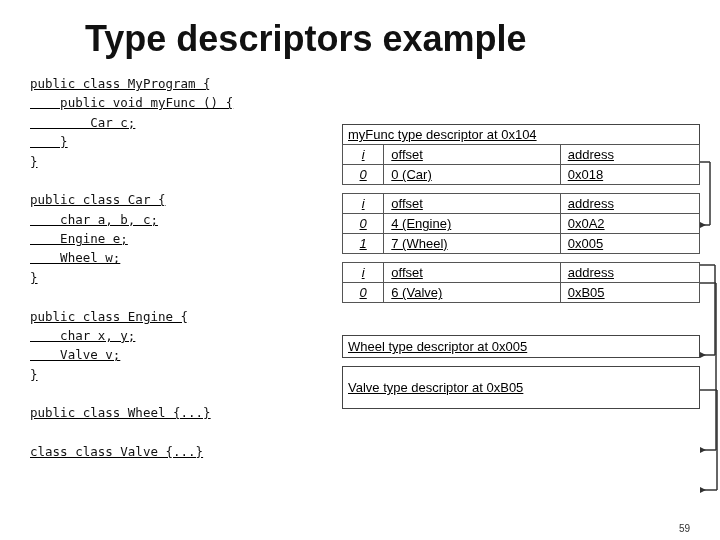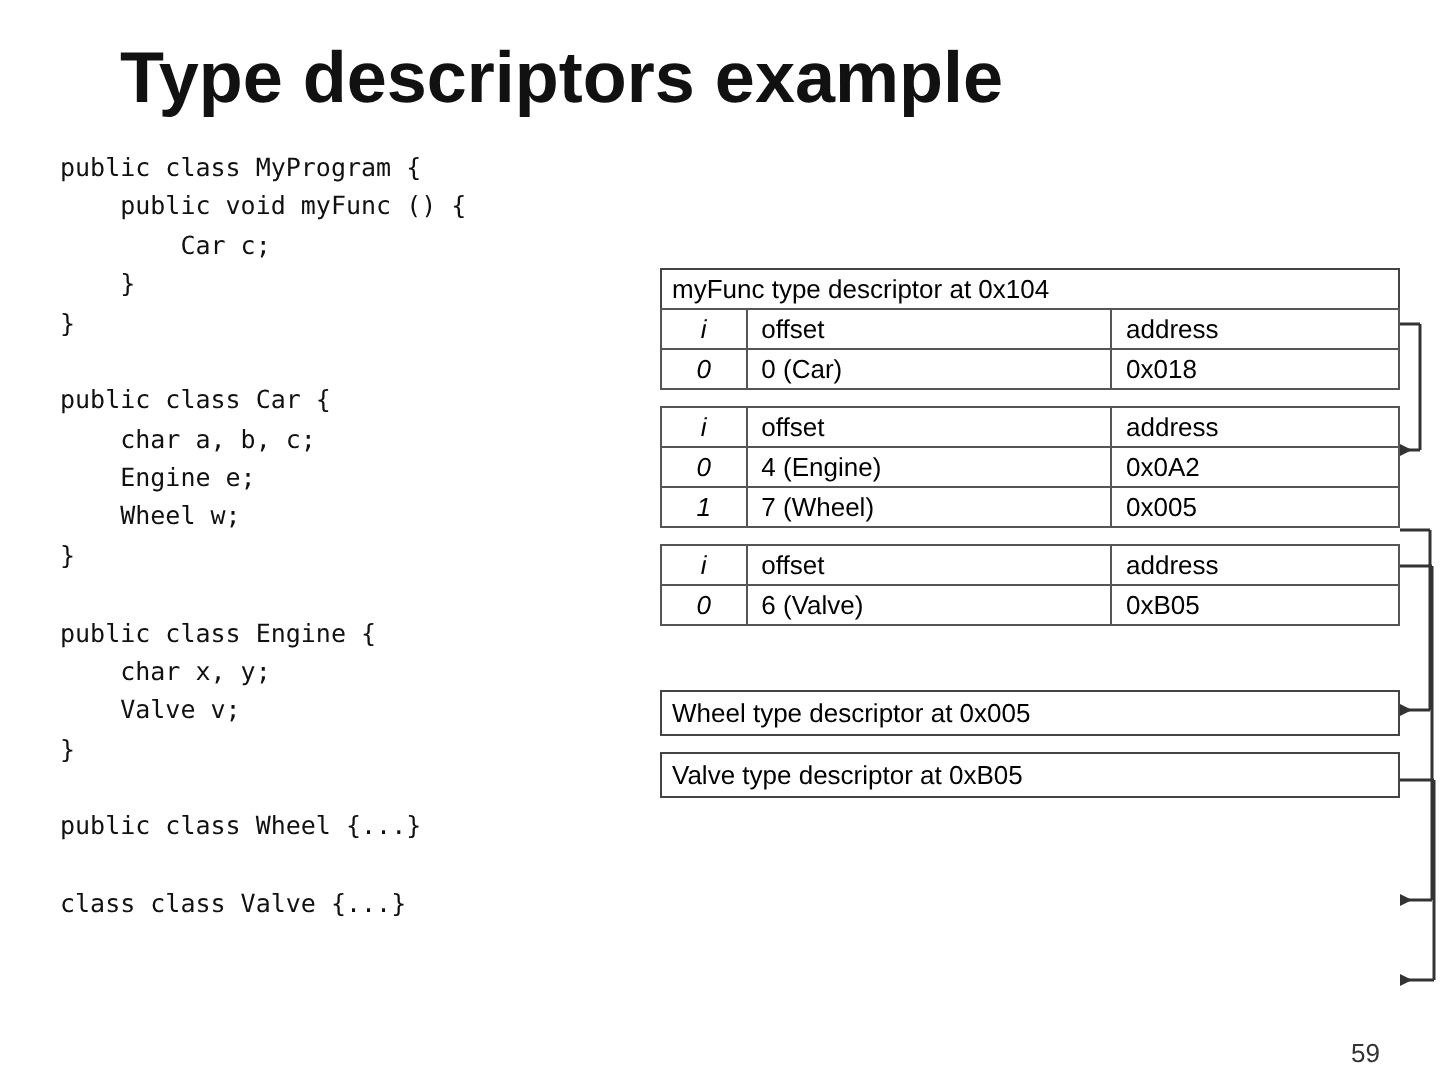--- a/index.html
+++ b/index.html
@@ -9,26 +9,28 @@
       width: 720px;
       height: 540px;
       overflow: hidden;
       position: relative;
     }
     .page-title {
       font-size: 36px;
       font-weight: bold;
       padding: 18px 30px 10px 60px;
       color: #111;
+      margin-left: 25px;
     }
     .main-content {
       display: flex;
       flex-direction: row;
       padding: 0 20px 0 30px;
-      gap: 20px;
+      gap: 32px;
+      text-decoration: underline;
     }
     .code-panel {
       flex: 0 0 280px;
       font-family: 'Courier New', monospace;
       font-size: 12.5px;
       color: #111;
       line-height: 1.55;
       padding-top: 4px;
     }
     .code-panel pre {
@@ -58,32 +60,32 @@
       border: 1px solid #555;
       padding: 2px 7px;
     }
     .col-idx { width: 20px; text-align: center; font-style: italic; }
     .col-off { width: 95px; }
     .col-addr { width: 75px; }
     .page-num {
       position: absolute;
       bottom: 6px;
       right: 30px;
-      font-size: 13px;
+      font-size: 10px;
       color: #333;
     }
     .wheel-label {
       font-size: 13px;
       padding: 3px 5px;
       border: 1.5px solid #444;
       margin-top: 24px;
     }
     .valve-label {
       font-size: 13px;
-      padding: 3px 5px;
+      padding: 13px 5px;
       border: 1.5px solid #444;
     }
   </style>
 </head>
 <body>
 
 <div class="page-title">Type descriptors example</div>
 
 <div class="main-content">
 

